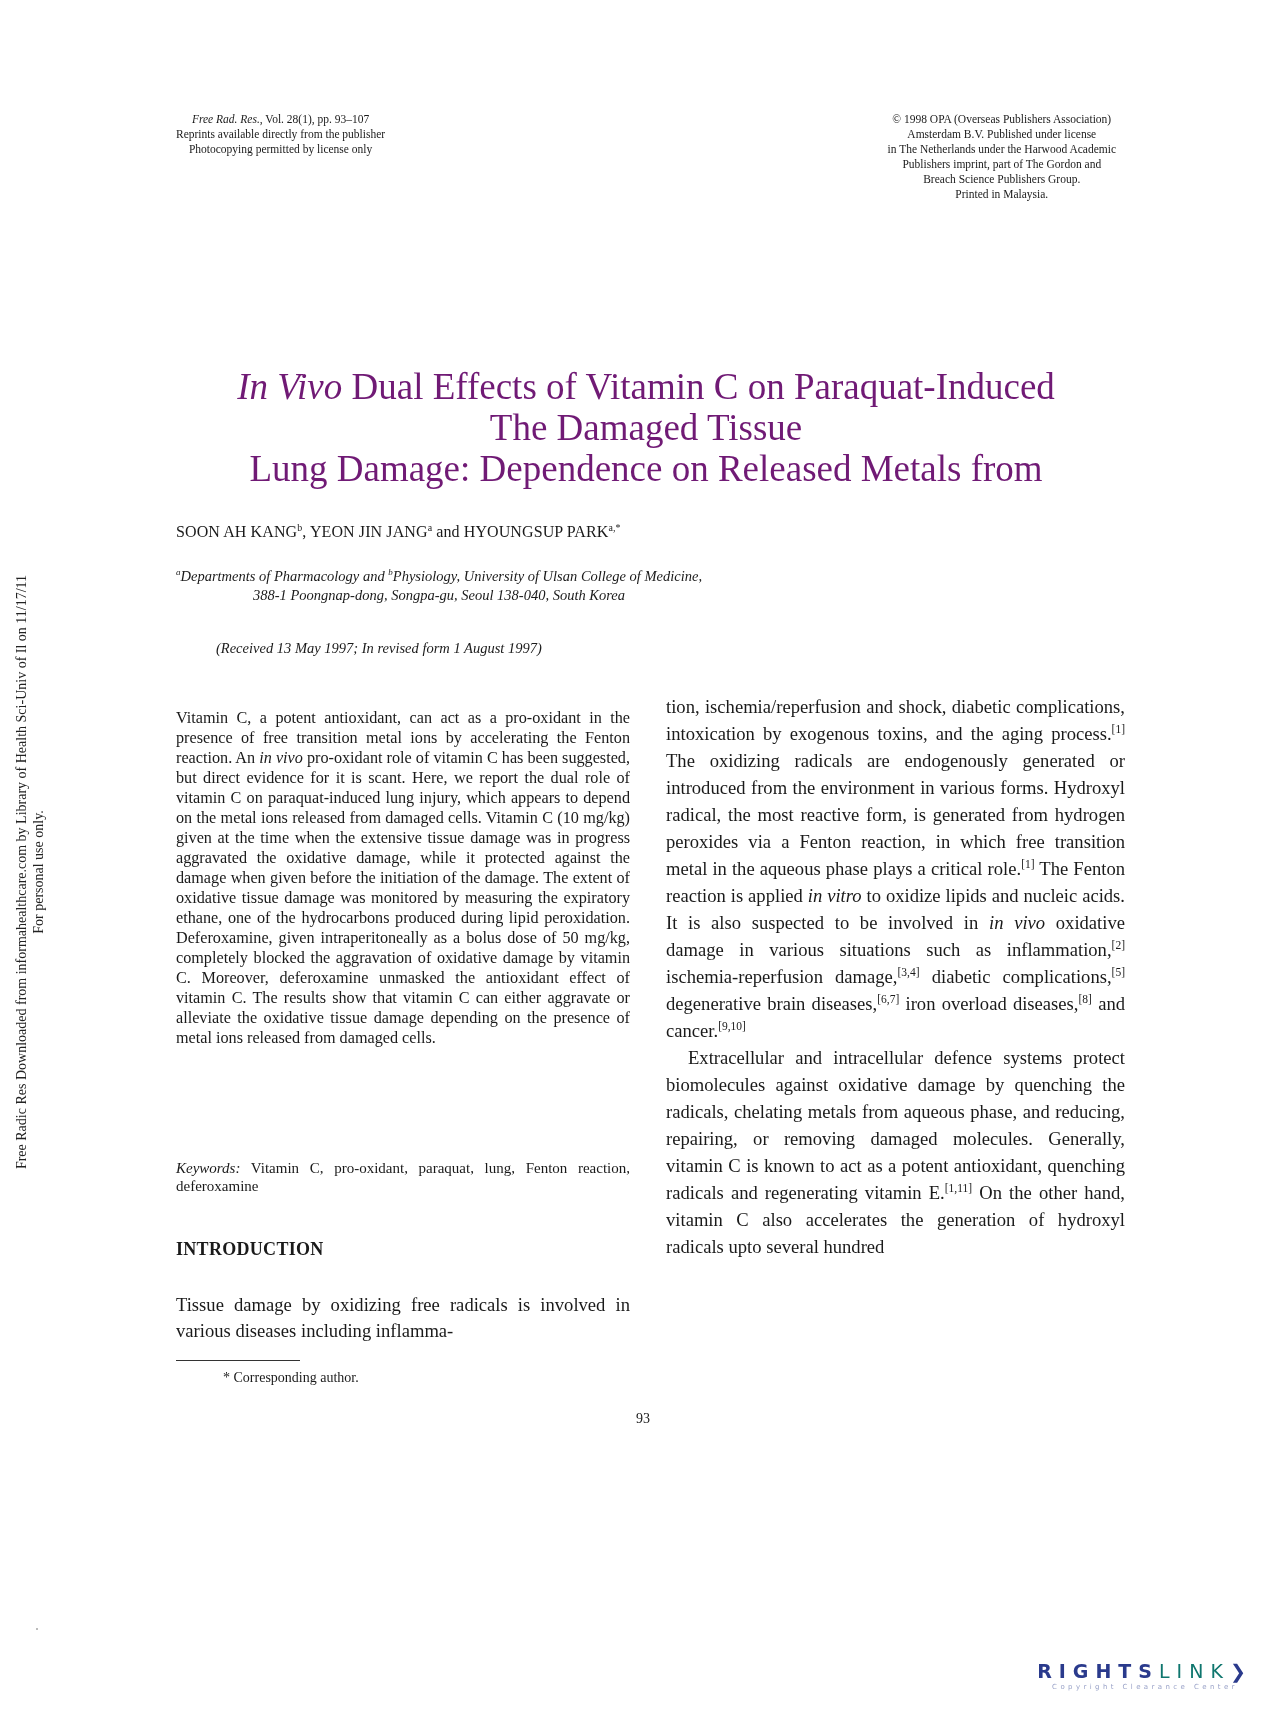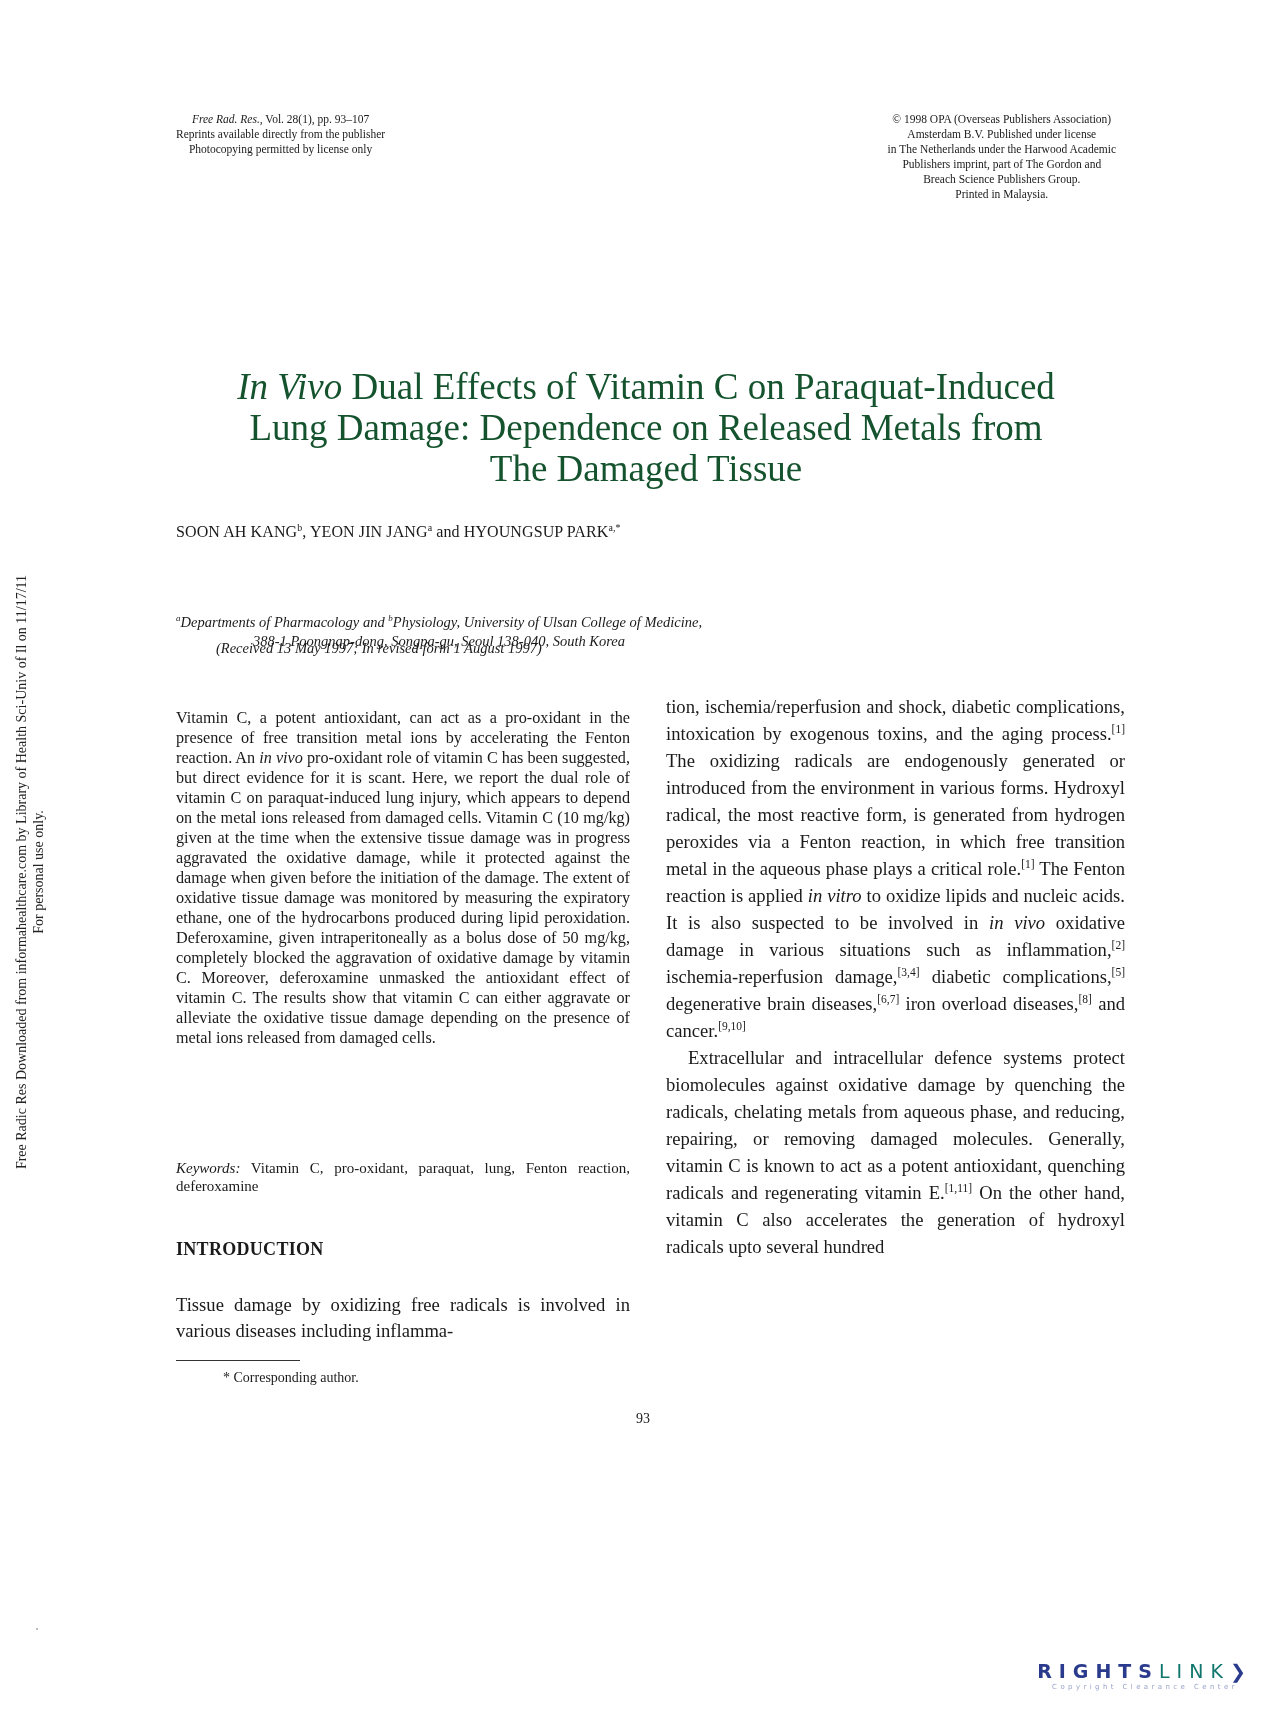--- a/index.html
+++ b/index.html
@@ -2,23 +2,23 @@
 <html><head>
 <meta charset="utf-8">
 <style>
   html, body { margin: 0; padding: 0; background: #ffffff; }
   body { width: 1275px; height: 1725px; position: relative; overflow: hidden;
          font-family: "Liberation Serif", "DejaVu Serif", serif; color: #1a1a1a; }
   .abs { position: absolute; text-align: center; }
   .hdr { font-size: 11.5px; line-height: 15px; }
   .hdr-left { left: 176px; top: 112px; }
   .hdr-right { right: 159px; top: 112px; text-align: center; }
-  .title { left: 176px; top: 366px; width: 940px; font-size: 37px; line-height: 41px; color: #14532d; }
+  .title { left: 176px; top: 366px; width: 940px; font-size: 37px; line-height: 41px; color: #701a75; }
   .authors { left: 176px; top: 523px; font-size: 16px; letter-spacing: 0.1px; }
-  .aff { left: 176px; top: 567px; font-size: 14.5px; line-height: 19px; font-style: italic; margin-top: 46px; }
+  .aff { left: 176px; top: 567px; font-size: 14.5px; line-height: 19px; font-style: italic; }
   .recv { left: 176px; top: 640px; font-size: 14.5px; font-style: italic; margin-left: 40px; }
   .col { font-size: 16.2px; line-height: 20px; text-align: justify; }
   .col-left { left: 176px; top: 708px; width: 454px; }
   .col-right { left: 666px; top: 693px; width: 459px; font-size: 18.6px; line-height: 27px; }
   .col p { margin: 0; }
   .indent { text-indent: 22px; }
   .kw { left: 176px; top: 1159px; width: 454px; font-size: 15px; line-height: 18px; text-align: justify; }
   .intro-h { left: 176px; top: 1239px; font-size: 18px; font-weight: bold; letter-spacing: 0.3px; }
   .intro-p { left: 176px; top: 1292px; width: 454px; font-size: 18.6px; line-height: 26px; text-align: justify; }
   .fn-rule { left: 176px; top: 1360px; width: 124px; border-top: 1px solid #333; }
@@ -46,22 +46,22 @@
   <div>© 1998 OPA (Overseas Publishers Association)</div>
   <div>Amsterdam B.V. Published under license</div>
   <div>in The Netherlands under the Harwood Academic</div>
   <div>Publishers imprint, part of The Gordon and</div>
   <div>Breach Science Publishers Group.</div>
   <div>Printed in Malaysia.</div>
 </div>
 
 <div class="abs title">
   <div><i>In Vivo</i><span> Dual Effects of Vitamin C on Paraquat-Induced</span></div>
+  <div>The Damaged Tissue</div>
   <div>Lung Damage: Dependence on Released Metals from</div>
-  <div>The Damaged Tissue</div>
 </div>
 
 <div class="abs authors">
   <span>SOON AH KANG</span><sup>b</sup><span>, YEON JIN JANG</span><sup>a</sup><span> and HYOUNGSUP PARK</span><sup>a,*</sup>
 </div>
 
 <div class="abs aff">
   <div><sup>a</sup><span>Departments of Pharmacology and </span><sup>b</sup><span>Physiology, University of Ulsan College of Medicine,</span></div>
   <div>388-1 Poongnap-dong, Songpa-gu, Seoul 138-040, South Korea</div>
 </div>

